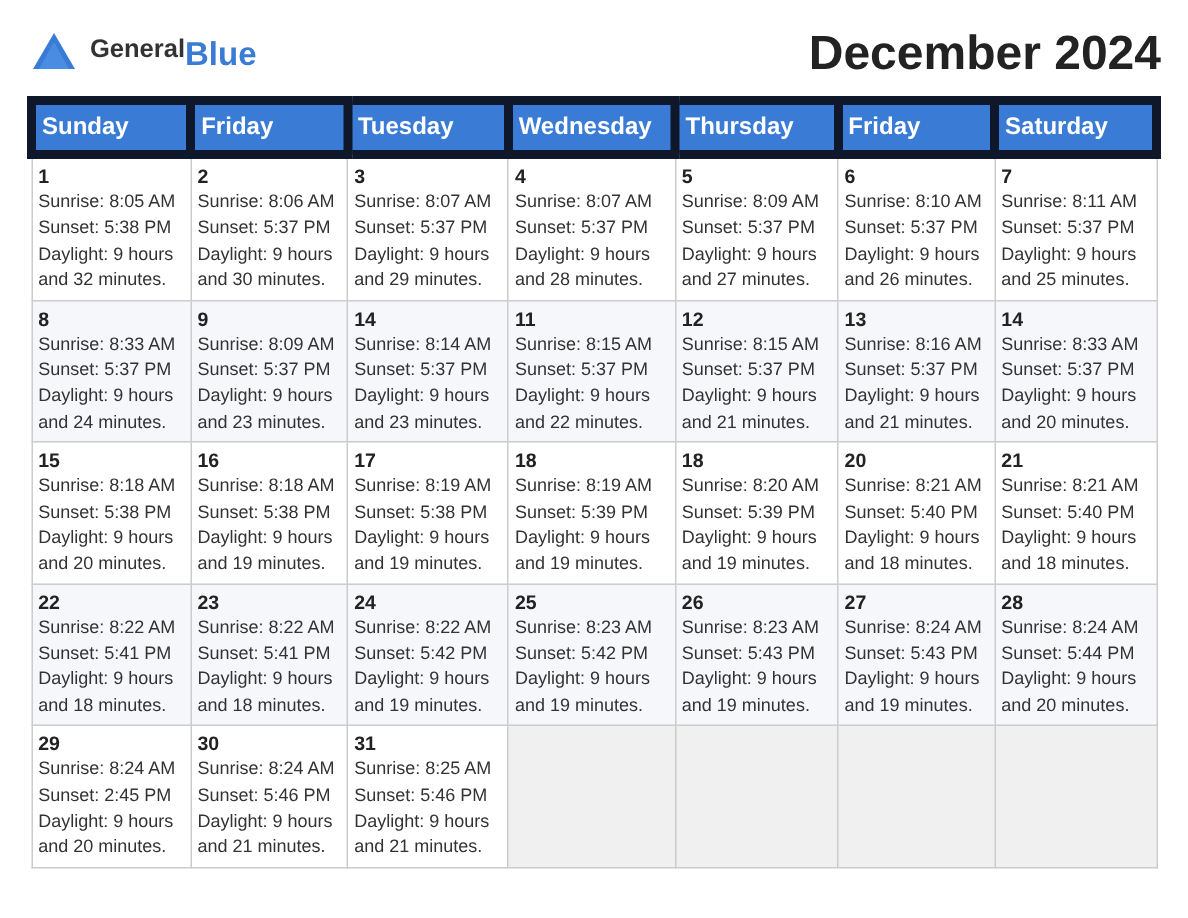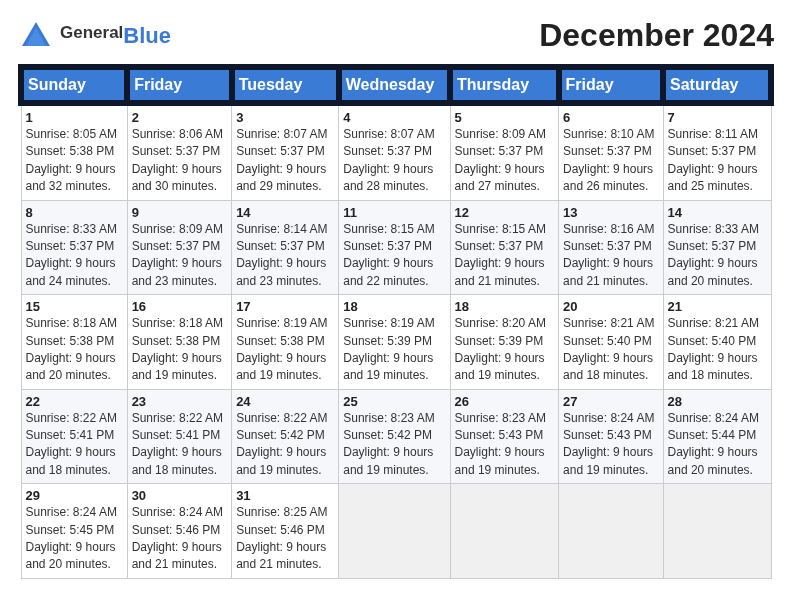--- a/index.html
+++ b/index.html
@@ -364,21 +364,21 @@
           <span>Sunset: 5:44 PM</span><br>
           <span>Daylight: 9 hours and 20 minutes.</span>
         </div>
       </td>
         </tr>
         <tr>
           <td>
         <span class="day-num">29</span>
         <div class="day-detail">
           <span>Sunrise: 8:24 AM</span><br>
-          <span>Sunset: 5:45 PM</span><br>
+          <span>Sunset: 2:45 PM</span><br>
           <span>Daylight: 9 hours and 20 minutes.</span>
         </div>
       </td>
           <td>
         <span class="day-num">30</span>
         <div class="day-detail">
           <span>Sunrise: 8:24 AM</span><br>
           <span>Sunset: 5:46 PM</span><br>
           <span>Daylight: 9 hours and 21 minutes.</span>
         </div>

